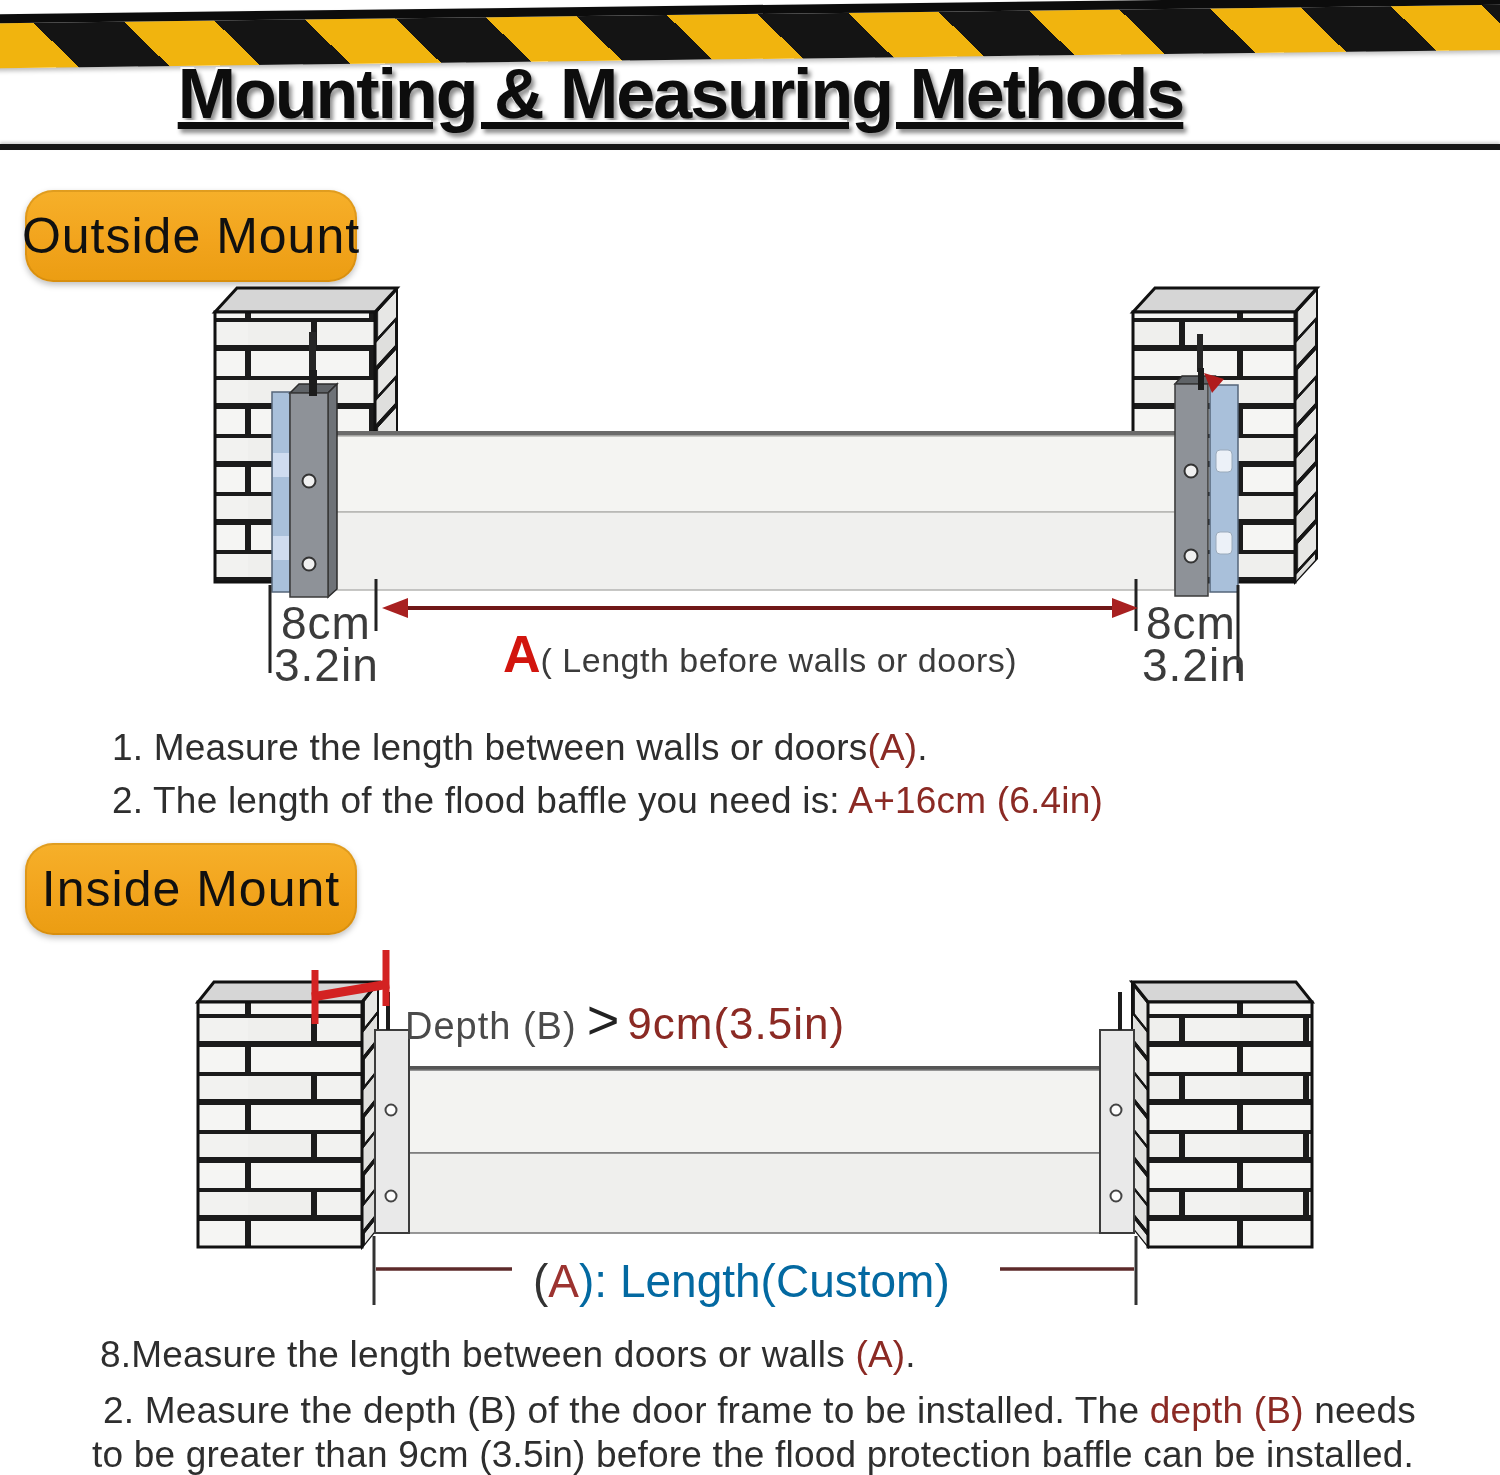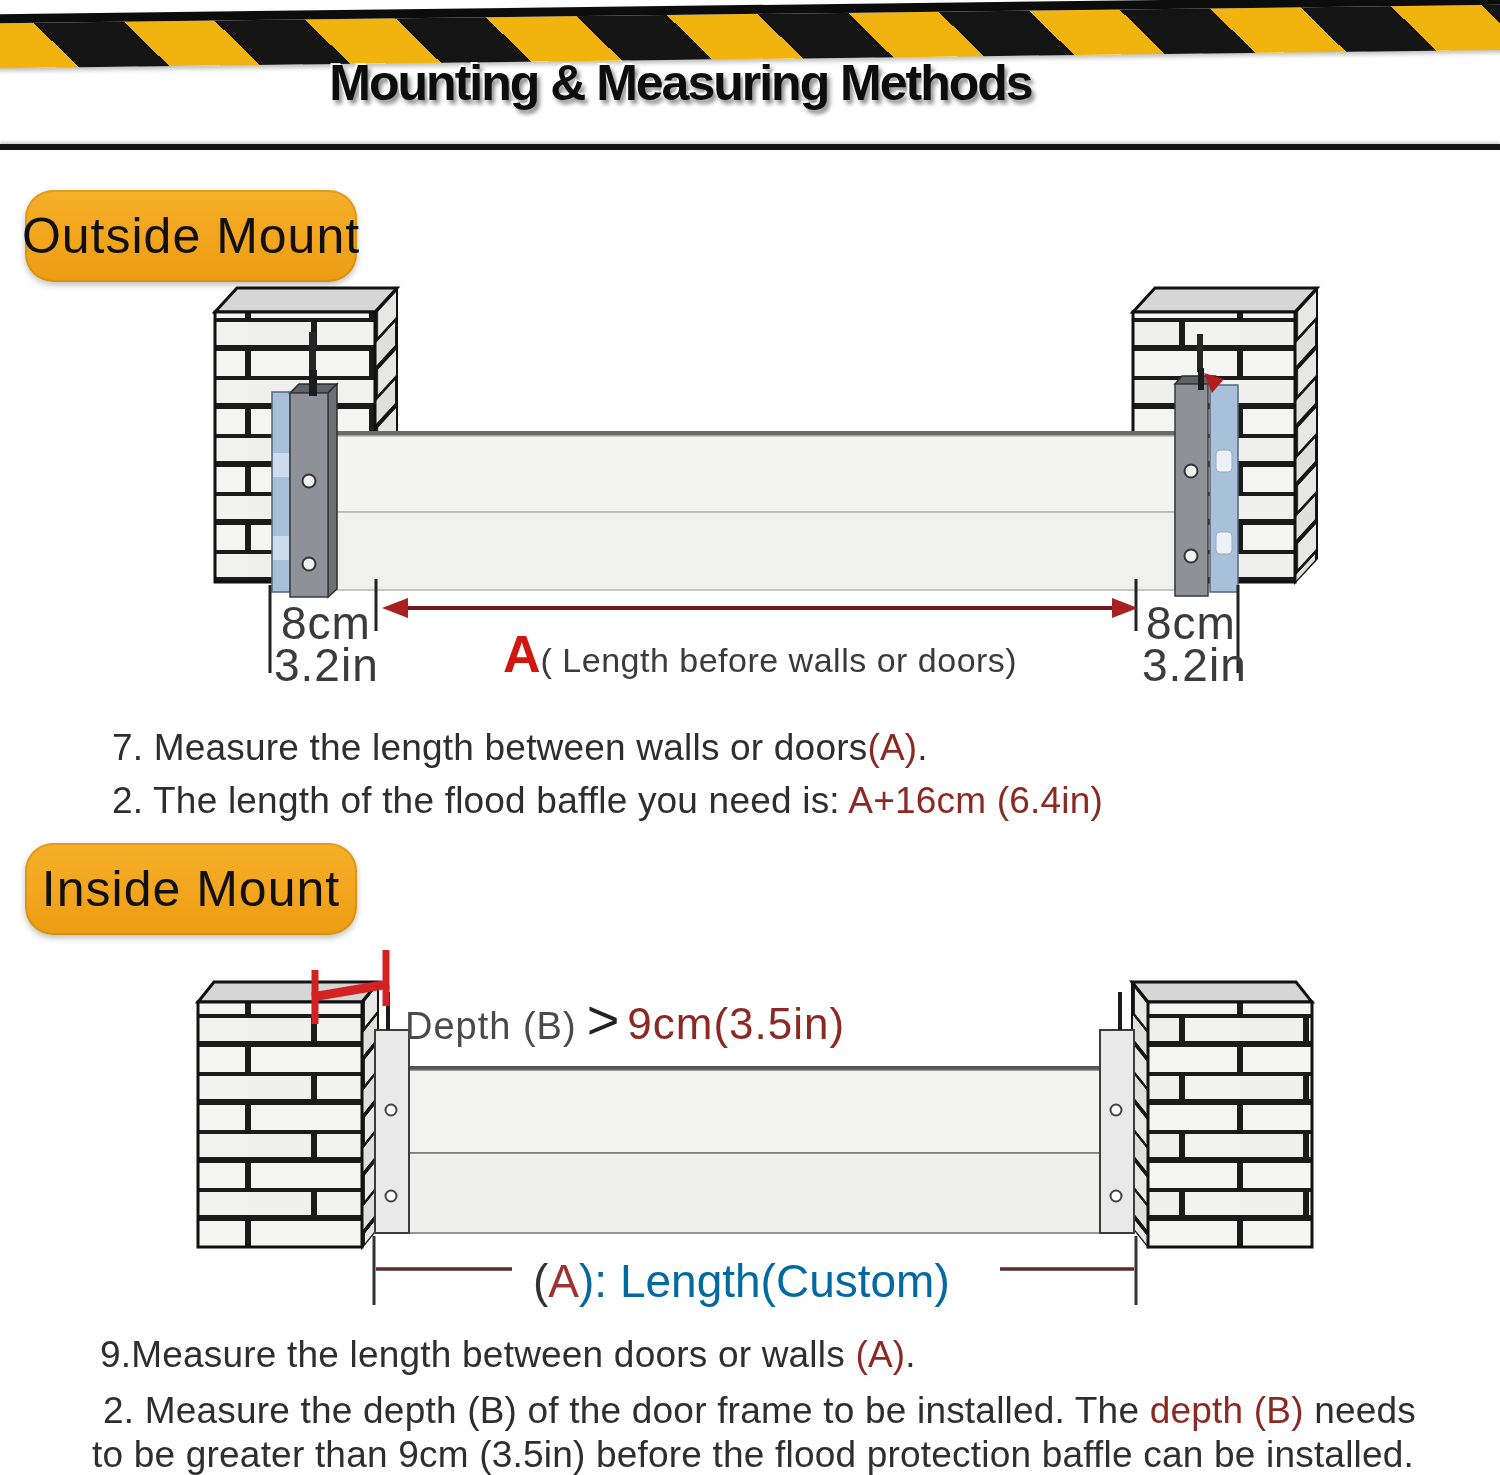--- a/index.html
+++ b/index.html
@@ -10,23 +10,24 @@
   
   #header{position:absolute;left:0;top:0;width:1500px;height:152px;background:#fff;overflow:hidden;}
   .tape{
     position:absolute;top:5px;left:-12px;width:1530px;height:45px;
     background:repeating-linear-gradient(45deg, var(--caution_yellow) 0 64px, #141414 64px 128px);
     border-top:9px solid #0c0c0c;transform:rotate(-0.7deg);
     box-shadow:0 3px 4px rgba(0,0,0,.25);
   }
   .title{
     position:absolute;left:0;top:54px;width:1361px;text-align:center;
-    font-size:50px;font-weight:bold;letter-spacing:-2px;color:#0d0d0d;
+    font-size:70px;font-weight:bold;letter-spacing:-2px;color:#0d0d0d;
     text-shadow:-2px -2px 0 rgba(255,255,255,.85), 3px 4px 4px rgba(0,0,0,.45);
     white-space:nowrap;
+    text-decoration:underline;
   }
   .header-line{position:absolute;left:0;top:144px;width:1500px;height:6px;background:#161616;box-shadow:0 -2px 3px rgba(0,0,0,.18);}
   
   .badge{
     position:absolute;left:25px;width:332px;height:92px;border-radius:28px;
     background:linear-gradient(#f6b02a, var(--badge_bg) 55%, #eb9d12);
     box-shadow:0 3px 6px rgba(0,0,0,.25), inset 0 0 0 2px rgba(160,100,0,.25);
     display:flex;align-items:center;justify-content:center;
     font-size:50px;color:#101010;letter-spacing:1px;white-space:nowrap;
   }
@@ -205,40 +206,40 @@
   <div class="mtext" style="left:274px;top:638px">3.2in</div>
   <div class="mtext" style="left:1146px;top:596px">8cm</div>
   <div class="mtext" style="left:1142px;top:638px">3.2in</div>
 
   <div class="span-label">
     <span class="big-a">A</span>
       <span class="cap">( Length before walls or doors)</span>
   </div>
 
   <div class="steps" style="left:112px;top:727px">
-    <span>7. Measure the length between walls or doors</span><span class="red">(A)</span><span>.</span>
+    <span>1. Measure the length between walls or doors</span><span class="red">(A)</span><span>.</span>
   </div>
   <div class="steps" style="left:112px;top:780px">
     <span>2. The length of the flood baffle you need is: </span><span class="red">A+16cm (6.4in)</span><span></span>
   </div>
 
   <div class="depth-label">
     <span class="d1">Depth (B) </span>
     <span class="d2">&gt;</span>
     <span class="d3">9cm(3.5in)</span>
   </div>
 
   <div class="len-label">
     <span class="lp">(</span>
       <span class="la">A</span>
       <span class="lr">): Length(Custom)</span>
   </div>
 
   <div class="steps" style="left:100px;top:1334px">
-    <span>9.Measure the length between doors or walls </span><span class="red">(A)</span><span>.</span>
+    <span>8.Measure the length between doors or walls </span><span class="red">(A)</span><span>.</span>
   </div>
   <div class="steps" style="left:103px;top:1390px">
     <span>2. Measure the depth (B) of the door frame to be installed. The </span><span class="red">depth (B)</span><span> needs</span>
   </div>
   <div class="steps" style="left:92px;top:1434px">
     <span>to be greater than 9cm (3.5in) before the flood protection baffle can be installed.</span>
   </div>
 
 </div>
 

